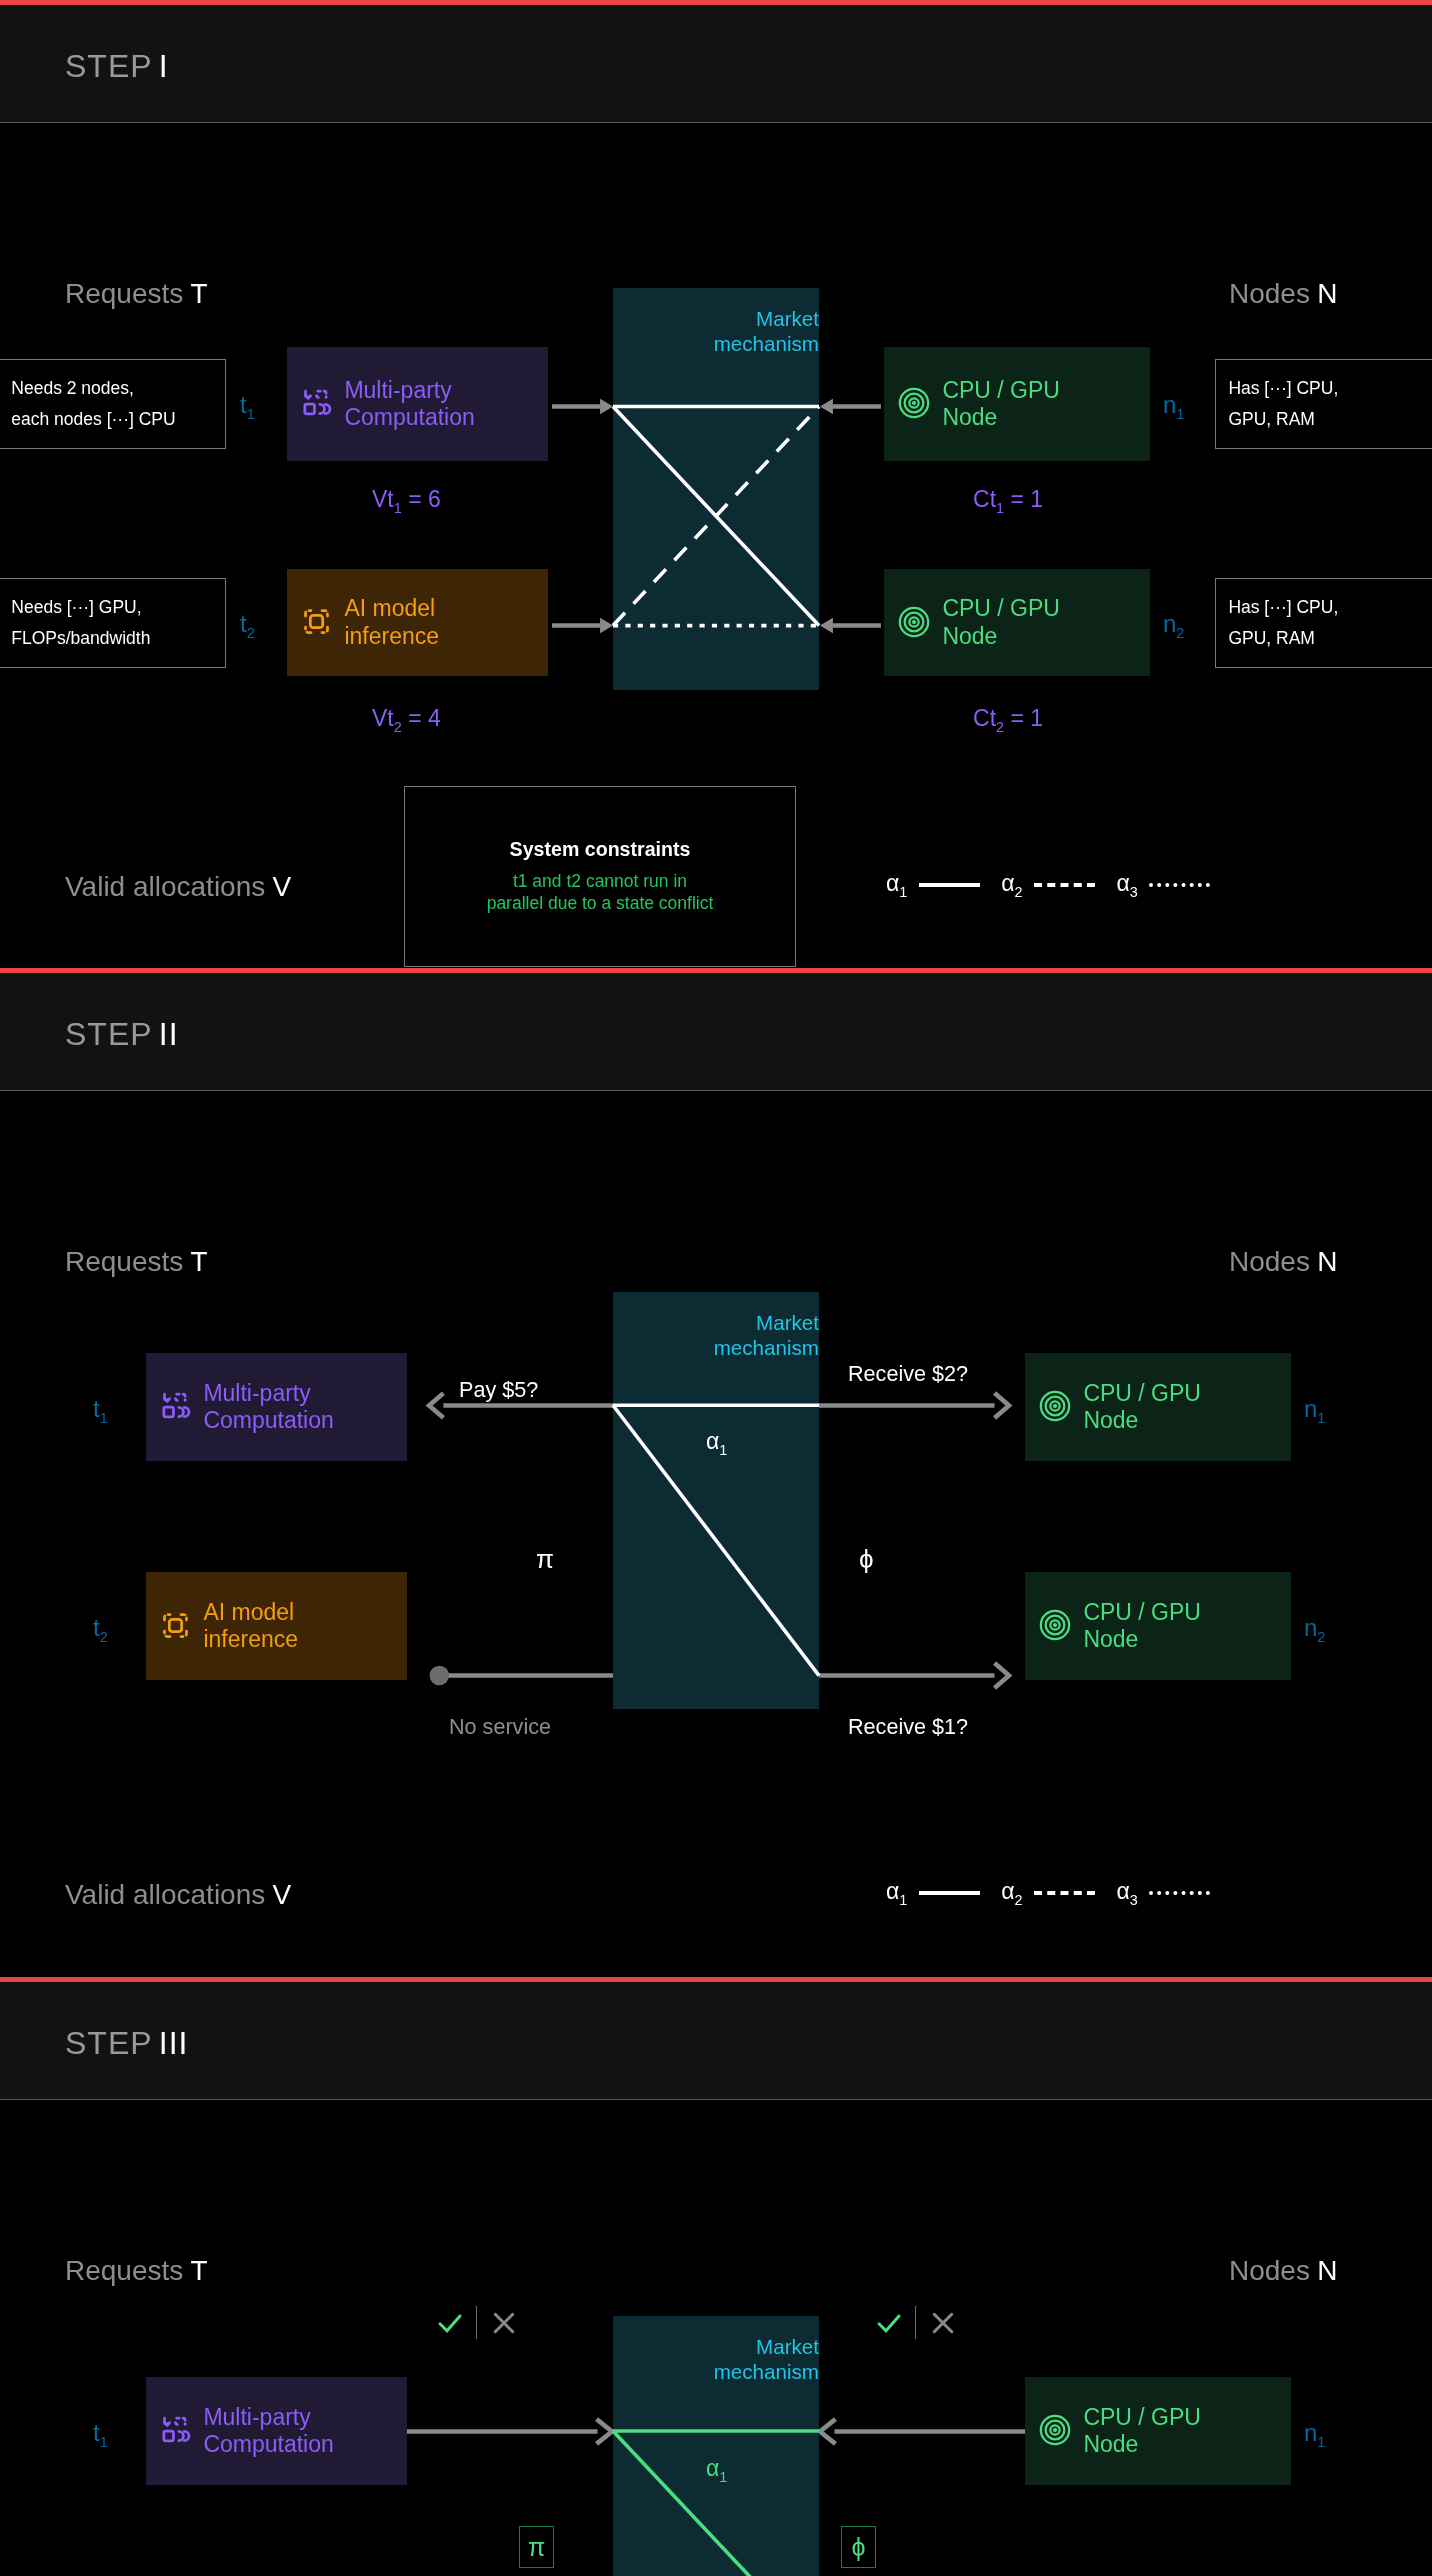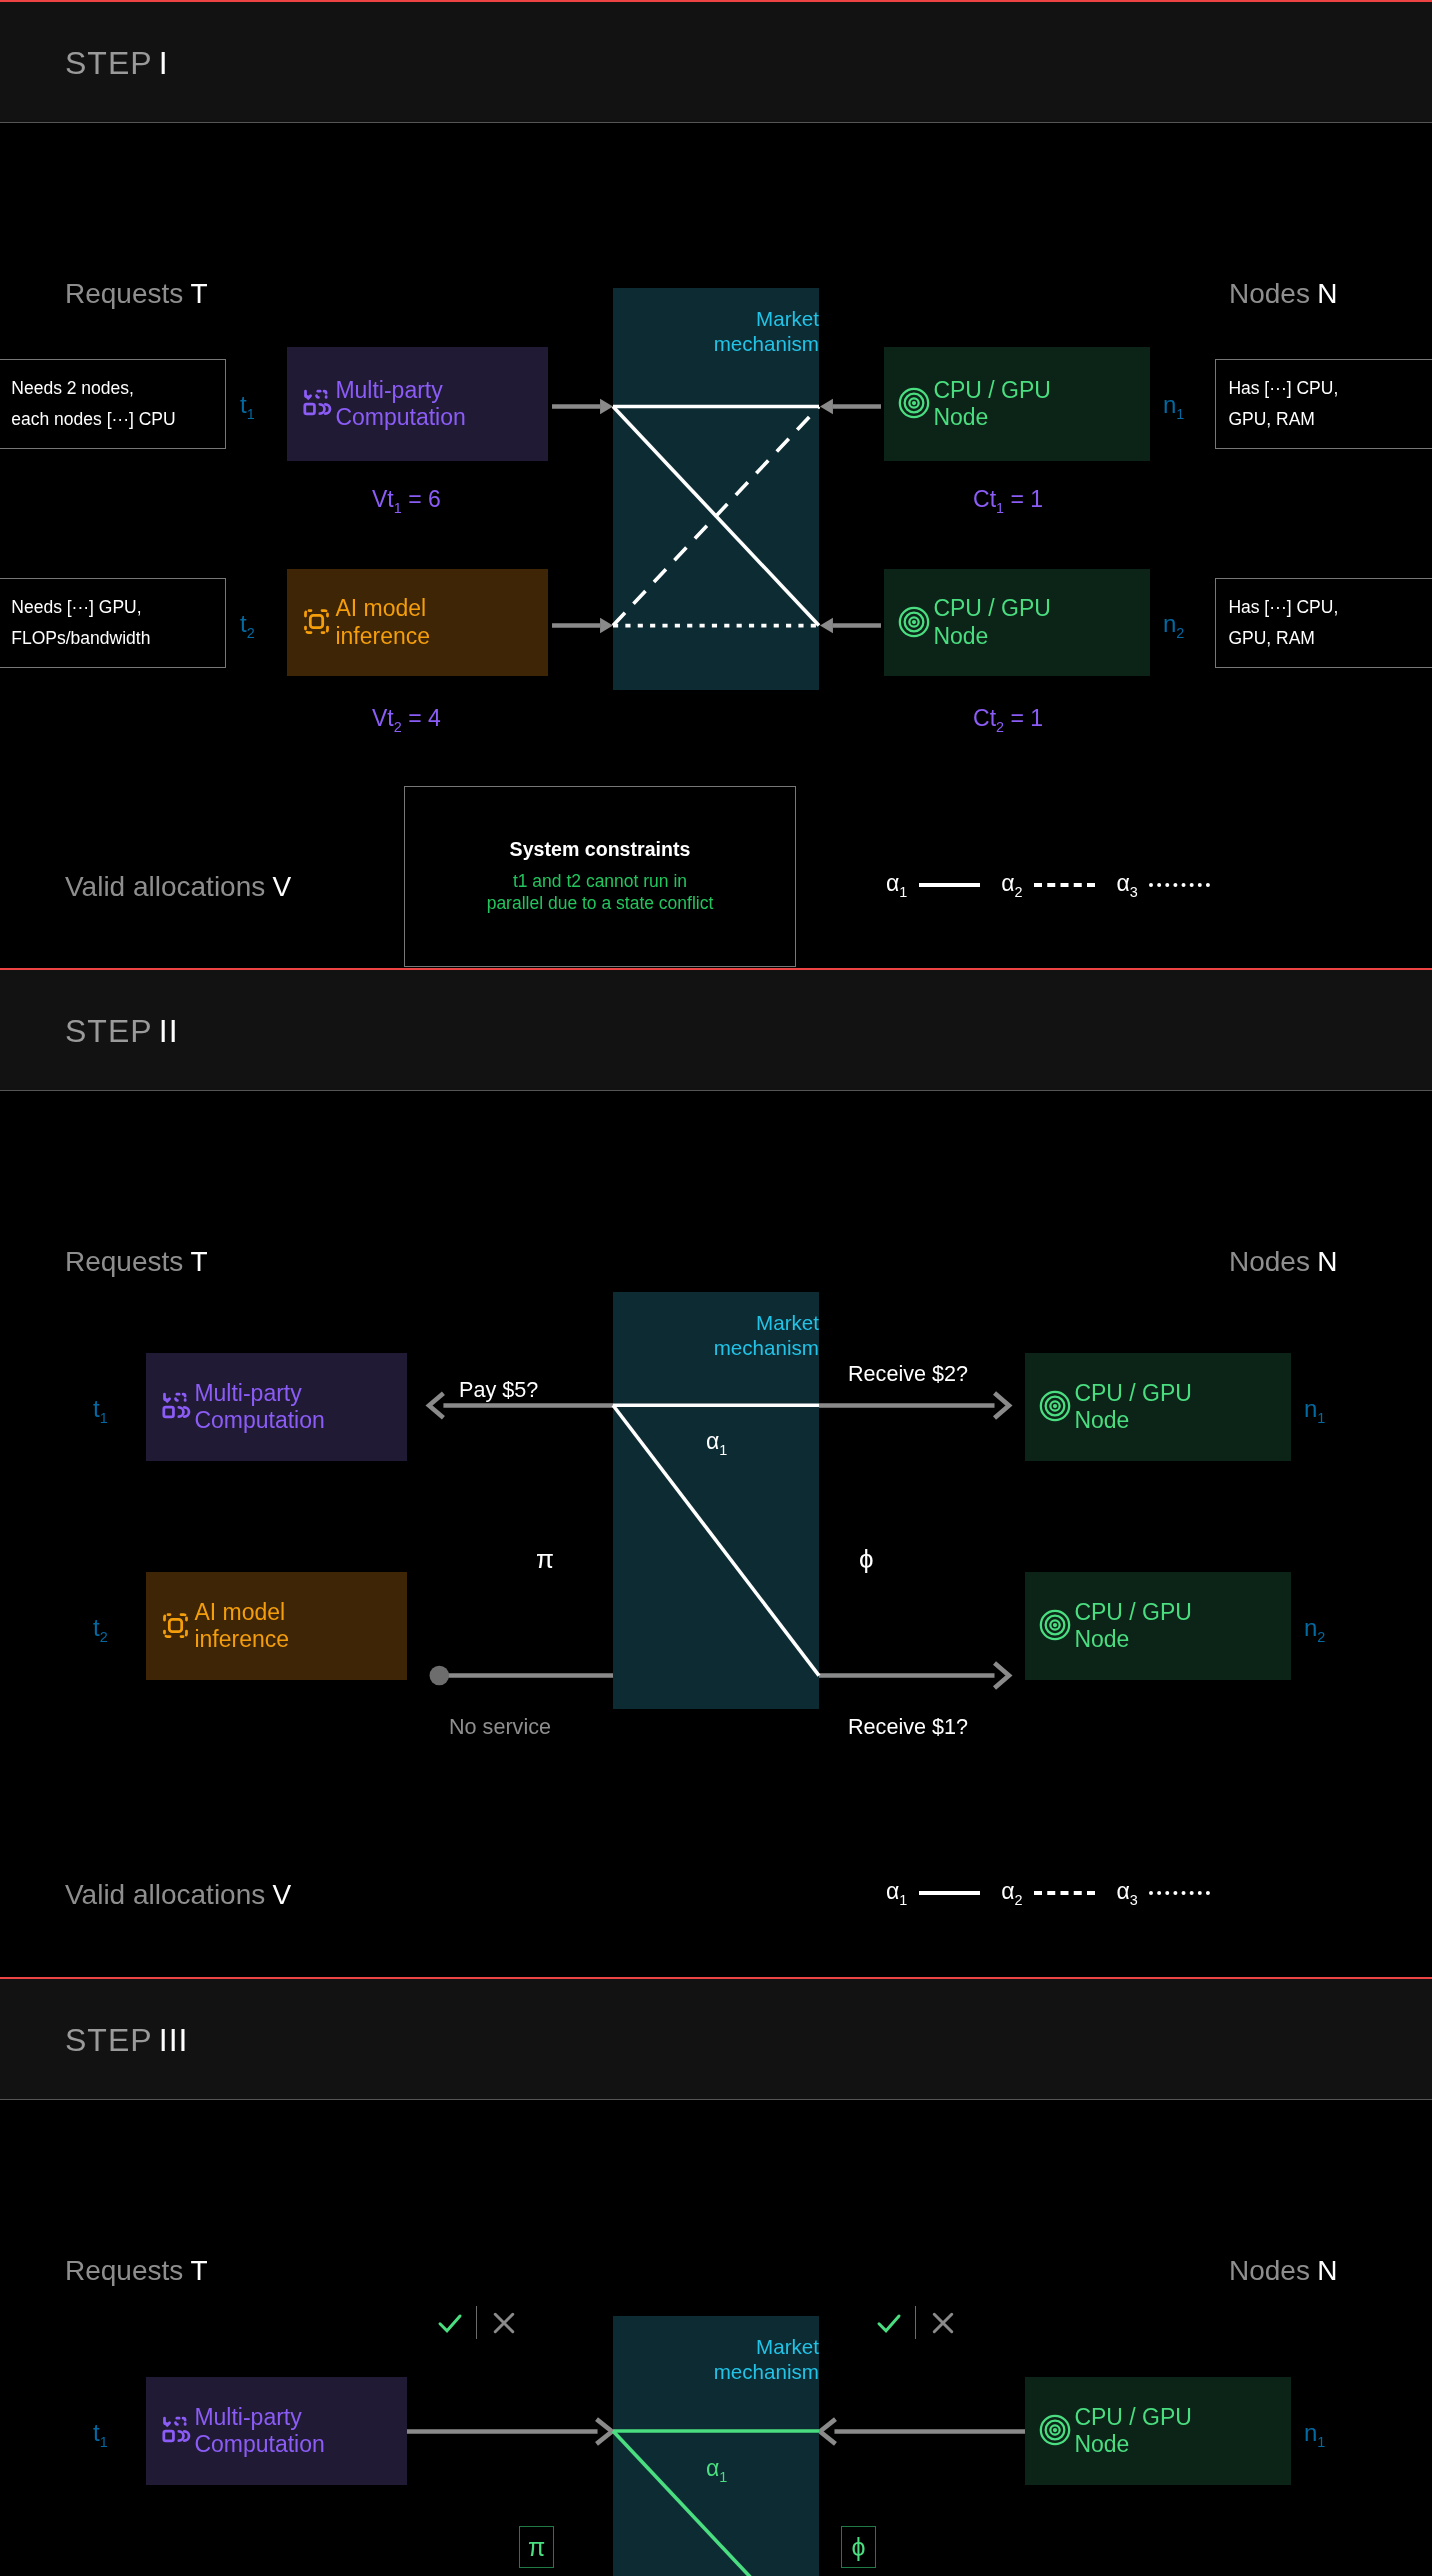--- a/index.html
+++ b/index.html
@@ -8,42 +8,42 @@
     width:1432px; height:2863px;
     font-family:"Liberation Sans", sans-serif;
     color:#fff; overflow:hidden; position:relative;
   }
   .step-section{ position:absolute; left:0; width:1432px; }
 
   
   .step-header{
     position:absolute; left:0; width:1432px; height:123px;
     background:#121212;
-    border-top:2px solid #ef4444;
+    border-top:5px solid #ef4444;
     border-bottom:1px solid #555;
   }
   .step-header .step-title{
     position:absolute; left:65px; top:43px;
     font-size:32px; letter-spacing:1px; font-weight:400;
     color:#9a9a9a; white-space:nowrap;
   }
   .step-header .step-title .roman{ color:#fff; font-weight:400; margin-left:6.2px;}
 
   
   .step-body{ position:absolute; left:0; width:1360px; background:#000; }
 
   .col-label{
     position:absolute; font-size:28px; color:#8e8e8e; white-space:nowrap;
   }
   .col-label .sym{ color:#fff; margin-left:7.2px; }
 
   
   .card{
     position:absolute; display:flex; align-items:center;
-    padding:0 13.4px; gap:2px;
+    padding:0 13.4px; gap:11px;
   }
   .card .label{ font-size:23px; line-height:1.18; }
   .card.mpc{ background:#211a35; }
   .card.mpc .label{ color:#8b5cf6; }
   .card.ai{ background:#3d2505; }
   .card.ai .label{ color:#f59e0b; }
   .card.node{ background:#0c2418; }
   .card.node .label{ color:#4ade80; }
 
   

